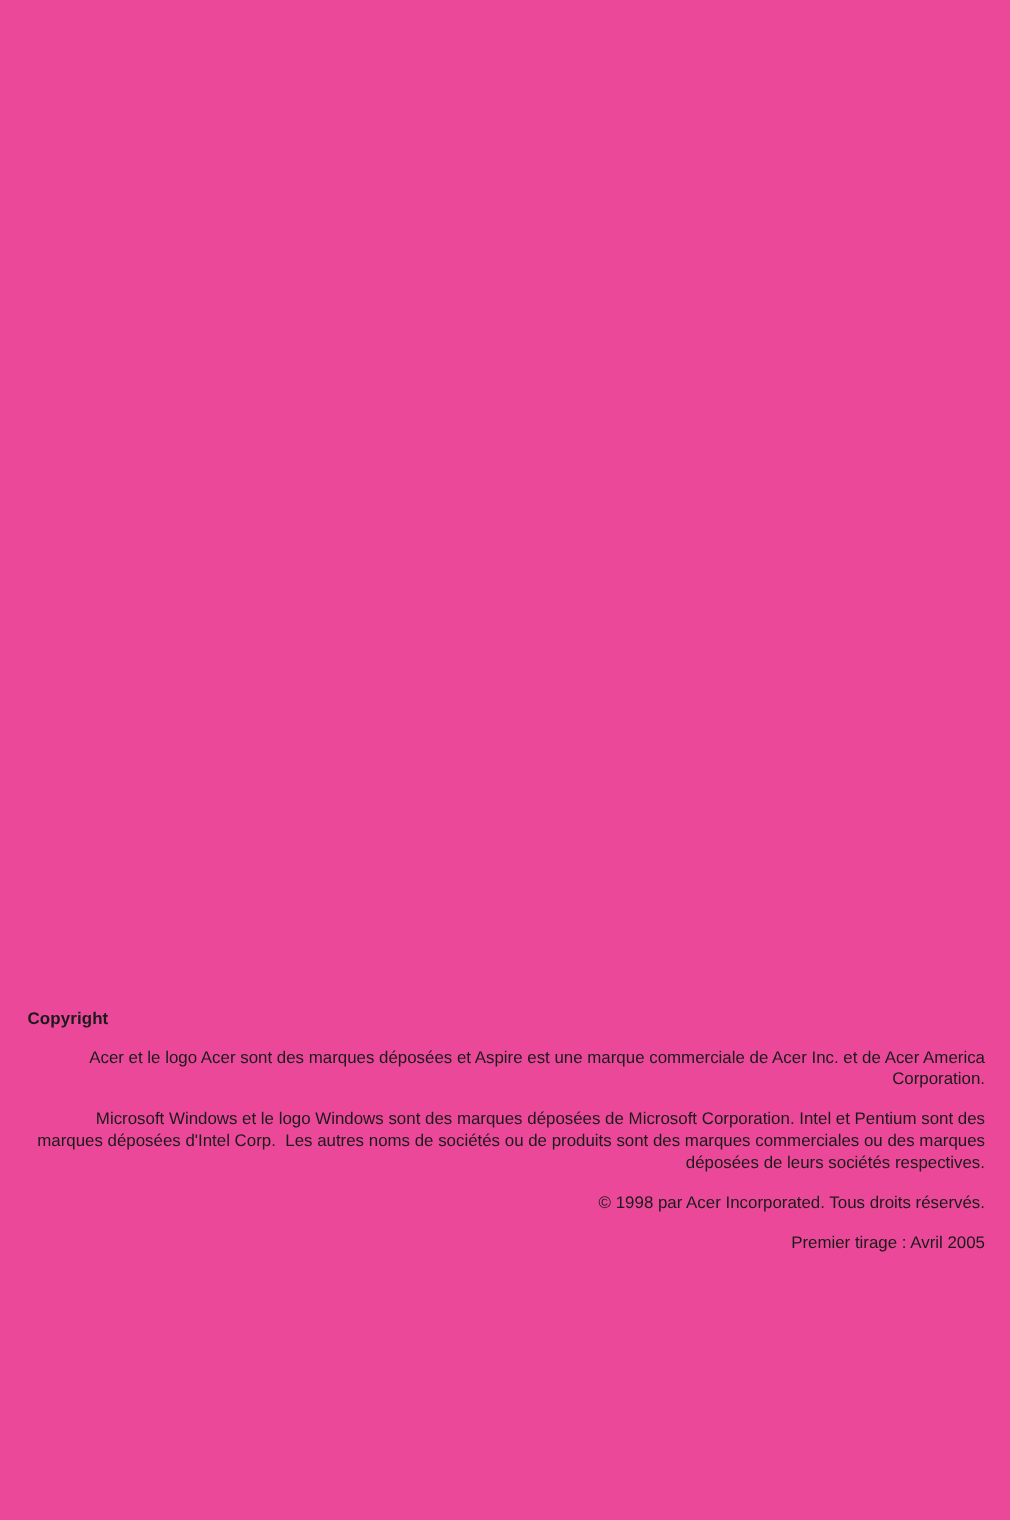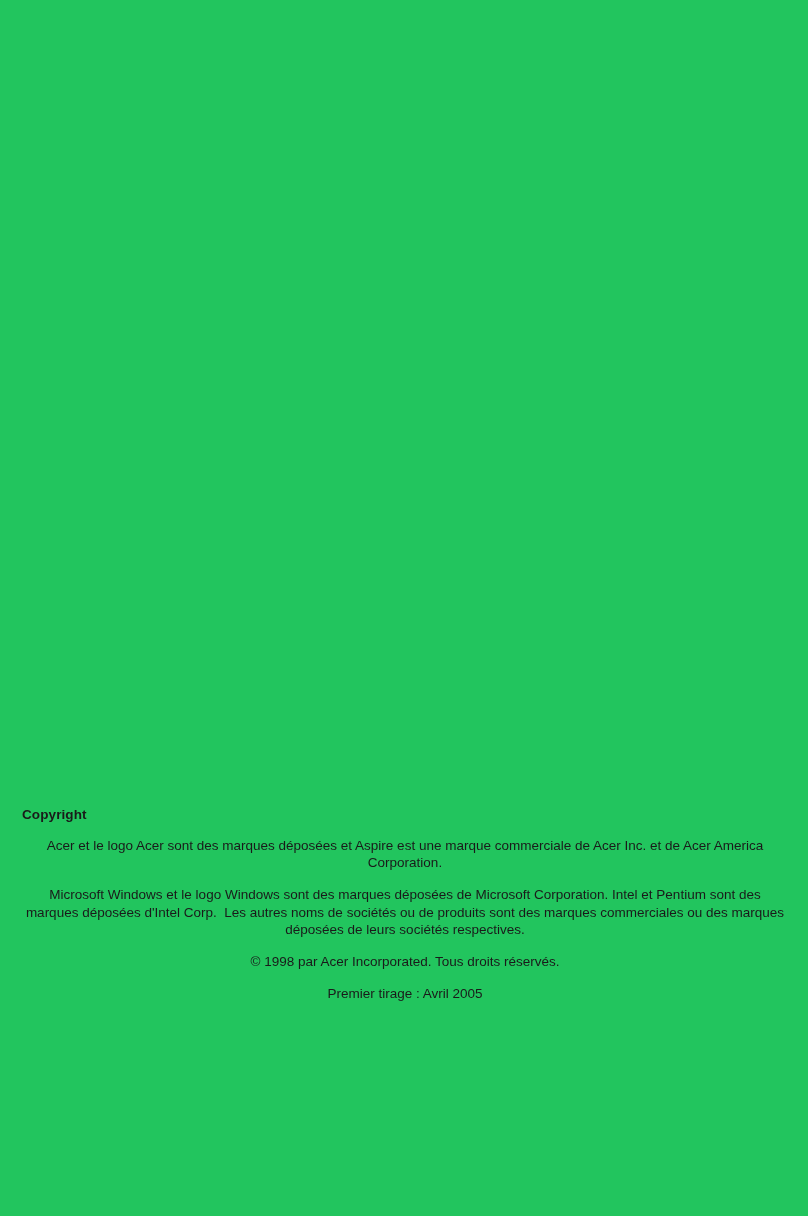--- a/index.html
+++ b/index.html
@@ -13,21 +13,21 @@
     overflow: hidden;
     font-family: "Liberation Sans", sans-serif;
     color: #1a1a1a;
     -webkit-font-smoothing: antialiased;
   }
 
   .page {
     position: relative;
     width: 808px;
     height: 1216px;
-    background: #22c55e;
+    background: #ec4899;
     box-sizing: border-box;
   }
 
   
   .page-blank-top {
     position: absolute;
     left: 0;
     top: 0;
     width: 808px;
     height: 806px;
@@ -47,21 +47,21 @@
     line-height: 17px;
     margin: 0 0 14px 0;
     letter-spacing: 0.1px;
   }
 
   .copyright-paragraph {
     font-size: 13.5px;
     font-weight: normal;
     line-height: 17.2px;
     margin: 0 0 15px 0;
-    text-align: center;
+    text-align: right;
     white-space: pre-wrap;
   }
 
   .copyright-paragraph:last-child {
     margin-bottom: 16px;
   }
 
   
   .page-blank-bottom {
     position: absolute;

